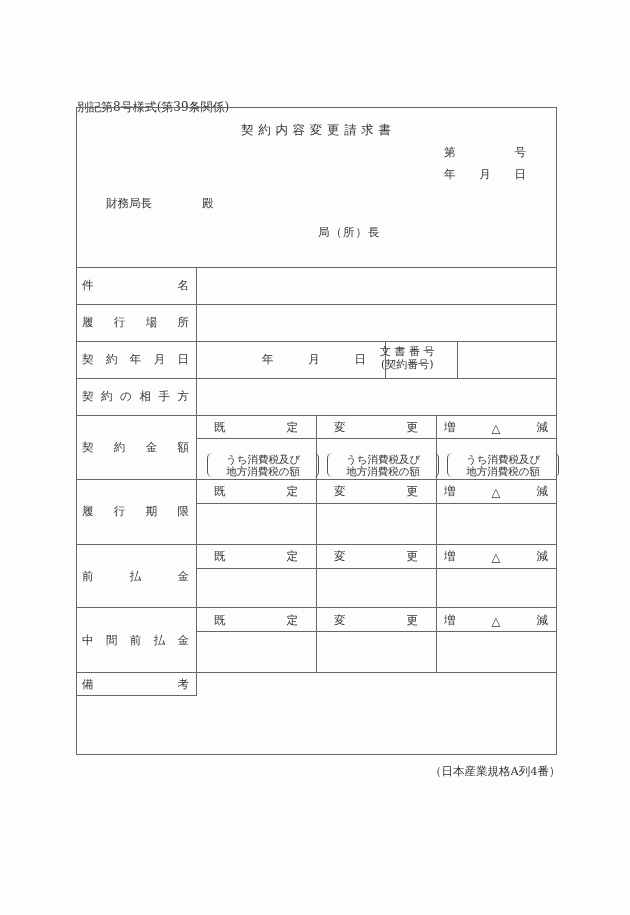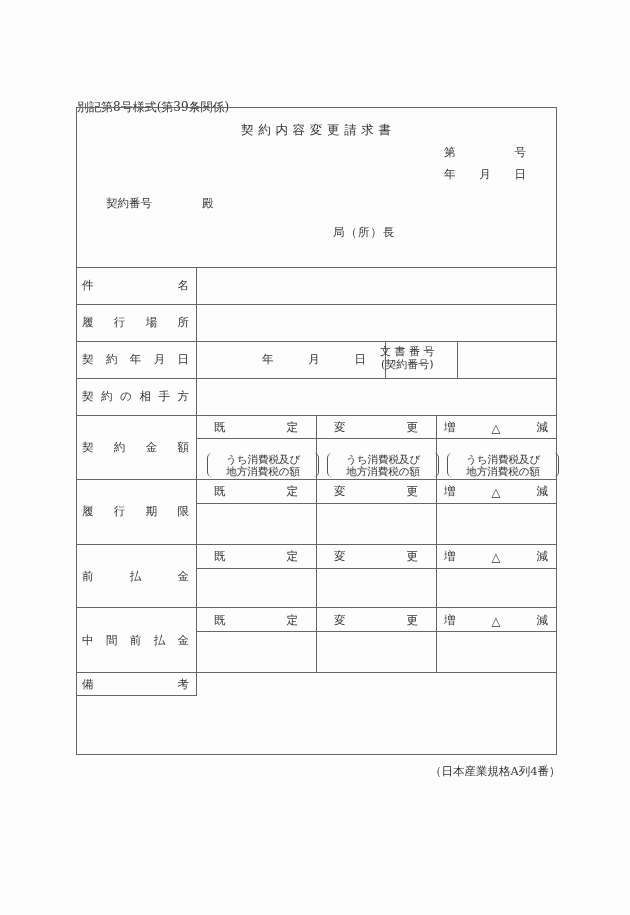--- a/index.html
+++ b/index.html
@@ -31,23 +31,23 @@
 </div>
 <div class="spread" style="left:444px;top:145px;width:82px;">
   <span>第</span>
   <span>号</span>
 </div>
 <div class="spread" style="left:444px;top:167px;width:82px;">
   <span>年</span>
   <span>月</span>
   <span>日</span>
 </div>
-<div class="abs" style="left:106px;top:196px;">契約番号</div>
+<div class="abs" style="left:106px;top:196px;">財務局長</div>
 <div class="abs" style="left:202px;top:196px;">殿</div>
-<div class="abs" style="left:333px;top:225px;letter-spacing:1px;">局（所）長</div>
+<div class="abs" style="left:318px;top:225px;letter-spacing:1px;">局（所）長</div>
 
 <div class="hline" style="left:76px;top:267px;width:481px;"></div>
 <div class="hline" style="left:76px;top:304px;width:481px;"></div>
 <div class="hline" style="left:76px;top:341px;width:481px;"></div>
 <div class="hline" style="left:76px;top:378px;width:481px;"></div>
 <div class="hline" style="left:76px;top:415px;width:481px;"></div>
 <div class="hline" style="left:196px;top:438px;width:361px;"></div>
 <div class="hline" style="left:76px;top:479px;width:481px;"></div>
 <div class="hline" style="left:196px;top:503px;width:361px;"></div>
 <div class="hline" style="left:76px;top:544px;width:481px;"></div>

